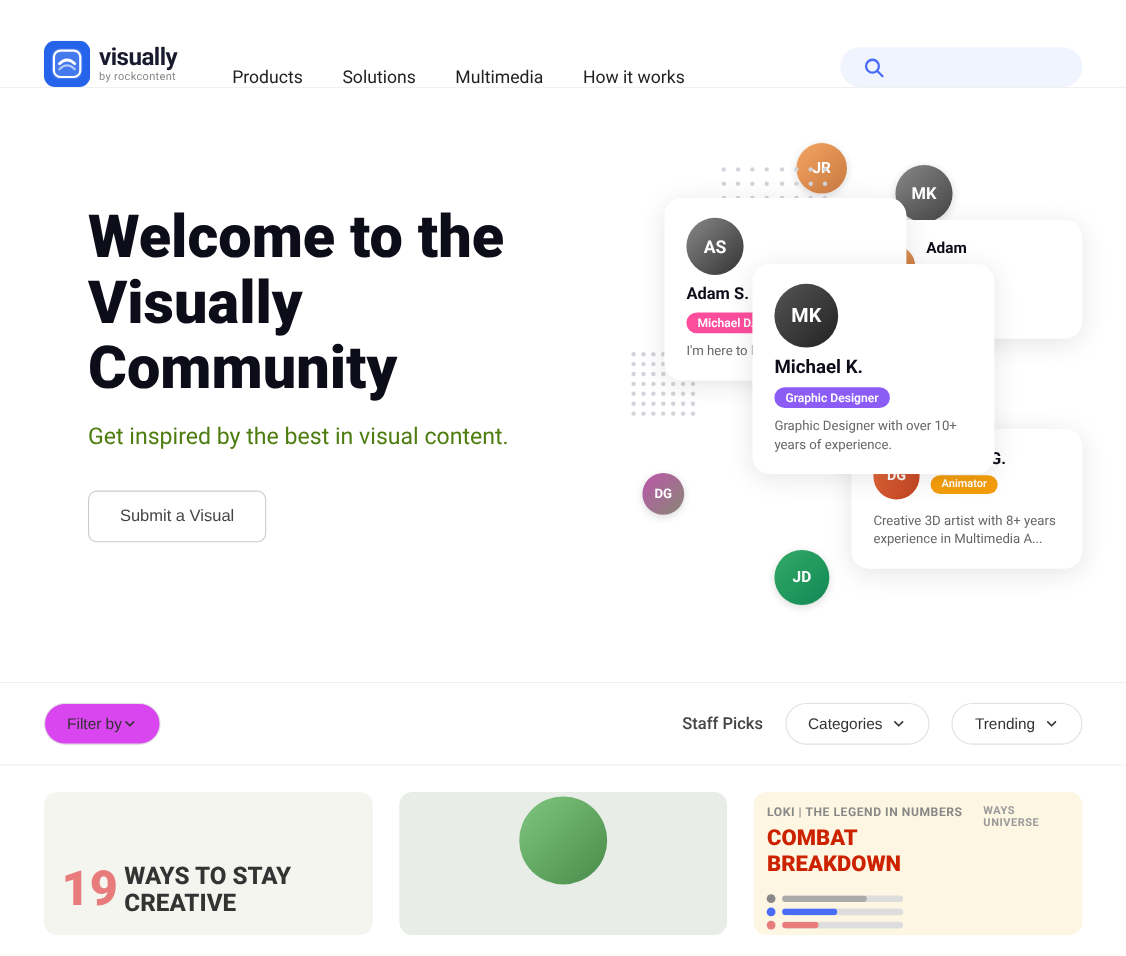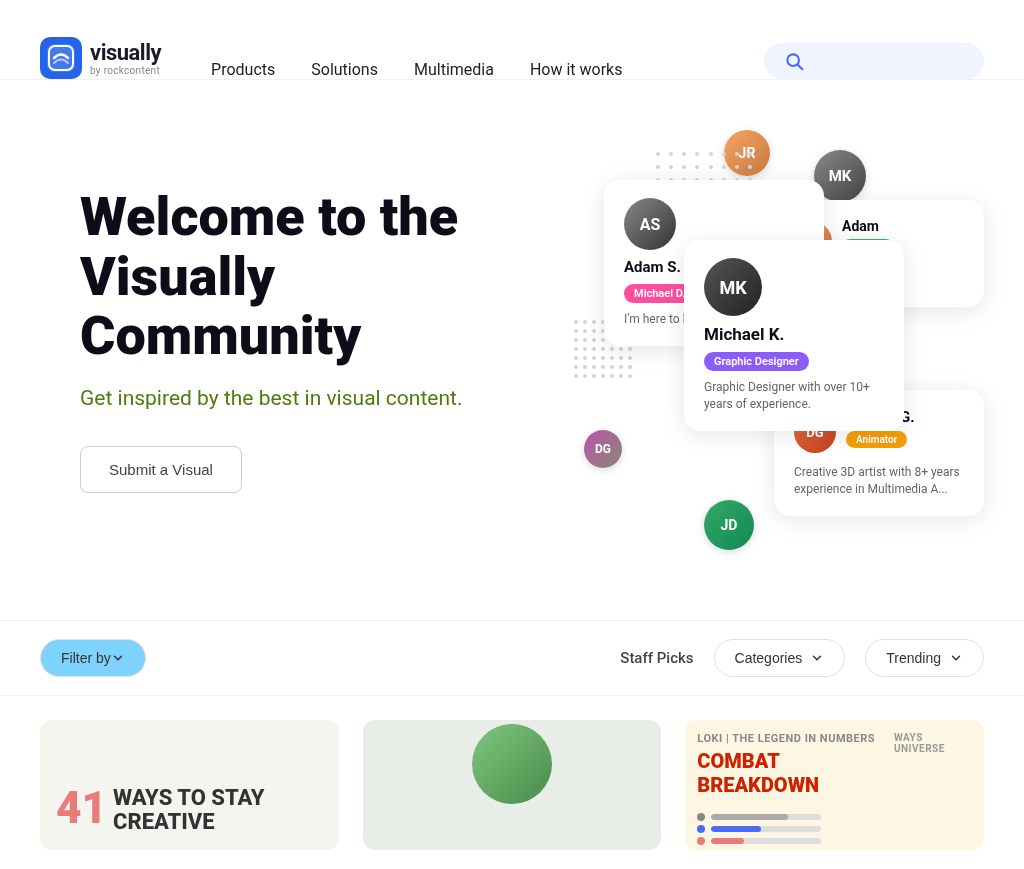--- a/index.html
+++ b/index.html
@@ -210,21 +210,21 @@
       border-bottom: 1px solid #f0f0f0;
       gap: 20px;
     }
     .filter-btn {
       display: flex;
       align-items: center;
       gap: 0;
       padding: 10px 20px;
       border: 1.5px solid #e0e0e0;
       border-radius: 30px;
-      background: #7dd3fc;
+      background: #d946ef;
       font-size: 14px;
       color: #333;
       cursor: pointer;
     }
     .toolbar-spacer { flex: 1; }
     .staff-picks-label {
       font-size: 15px;
       font-weight: 500;
       color: #444;
       cursor: pointer;
@@ -536,21 +536,21 @@
     <svg width="14" height="14" viewBox="0 0 24 24" fill="none" stroke="#333" stroke-width="2.5" stroke-linecap="round">
       <polyline points="6 9 12 15 18 9"></polyline>
     </svg>
   </button>
 </div>
 
 <div class="content-section">
 
   <div class="content-card card-1">
     <div style="display:flex;align-items:flex-end;">
-      <span class="card-1-num">41</span>
+      <span class="card-1-num">19</span>
       <span class="card-1-text">WAYS TO STAY CREATIVE</span>
     </div>
   </div>
 
   <div class="content-card card-2">
     <div style="display:flex;justify-content:center;padding-top:4px;">
       <div style="width:80px;height:80px;border-radius:50%;background:linear-gradient(135deg,#6dbf6d,#2d7a2d);opacity:0.85;"></div>
     </div>
   </div>
 

